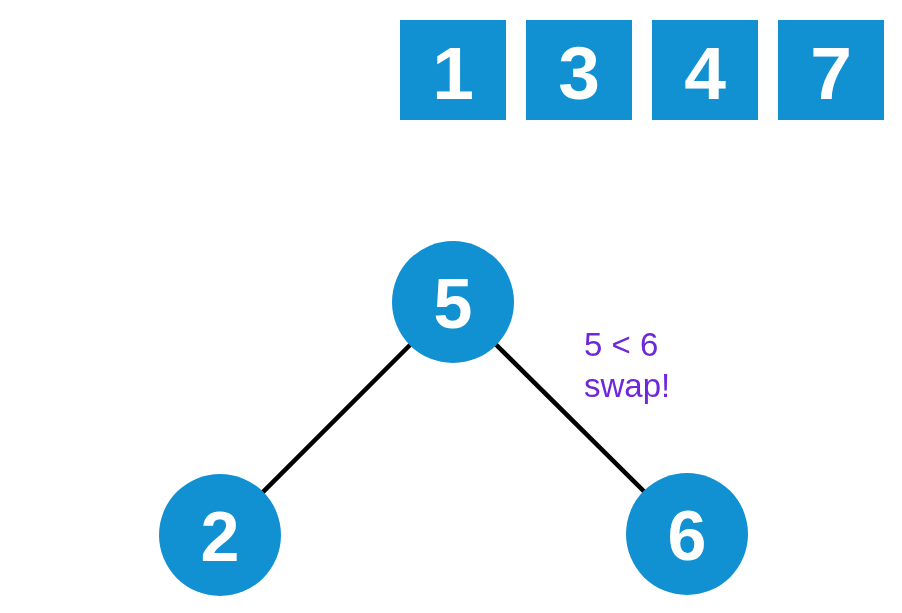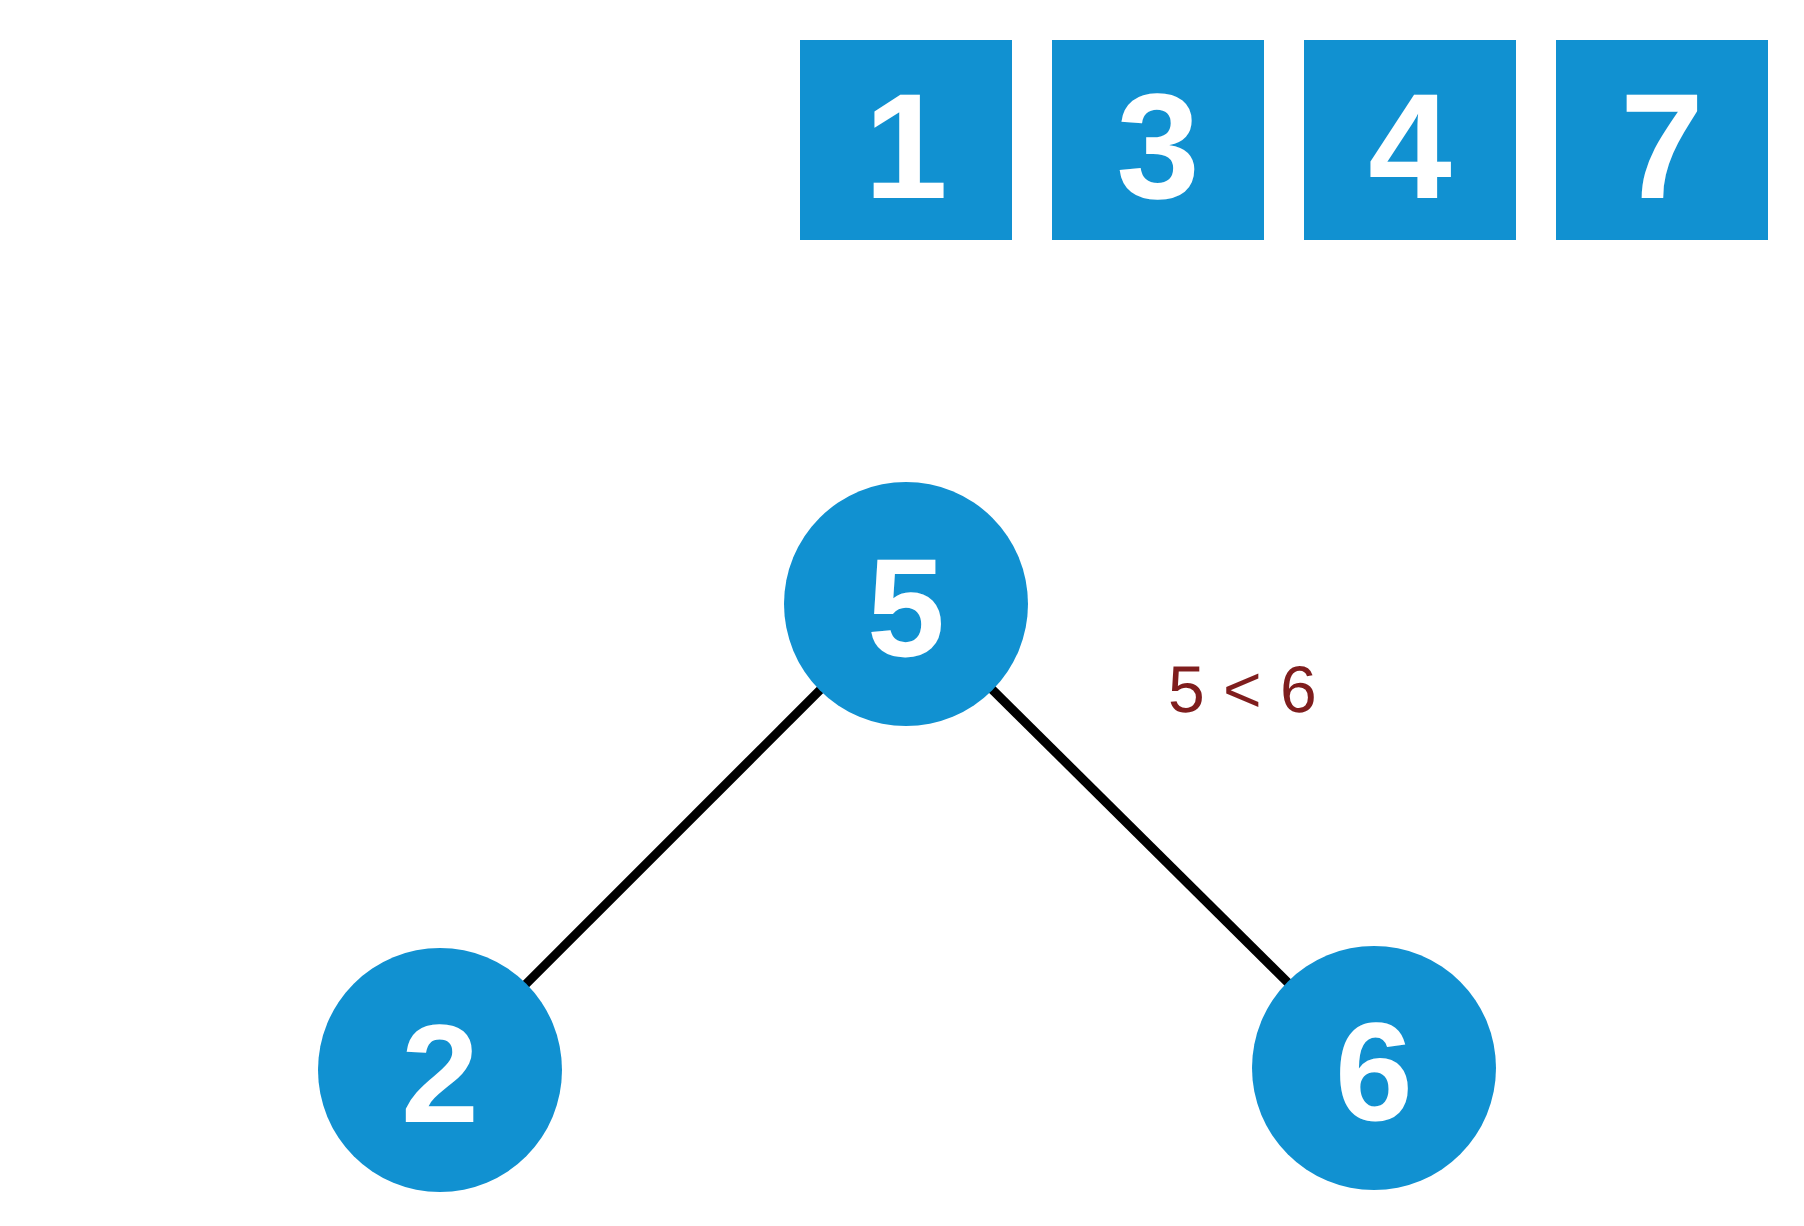--- a/index.html
+++ b/index.html
@@ -86,17 +86,18 @@
 
   <svg class="edges" viewBox="0 0 902 613" xmlns="http://www.w3.org/2000/svg">
     <line x1="453" y1="302" x2="220" y2="535" style="stroke: rgb(0, 0, 0);"></line>
     <line x1="453" y1="302" x2="687" y2="534" style="stroke: rgb(0, 0, 0);"></line>
   </svg>
 
   <div class="node node-root" style="background-color: rgb(17, 145, 209); color: rgb(255, 255, 255);">5</div>
   <div class="node node-left" style="background-color: rgb(17, 145, 209); color: rgb(255, 255, 255);">2</div>
   <div class="node node-right" style="background-color: rgb(17, 145, 209); color: rgb(255, 255, 255);">6</div>
 
-  <div class="annotation" style="color: #7f1d1d;">
+  <div class="annotation" style="color: #6d28d9;">
     <div>5 &lt; 6</div>
+    <div>swap!</div>
   </div>
 
 </div>
 
 </body></html>

